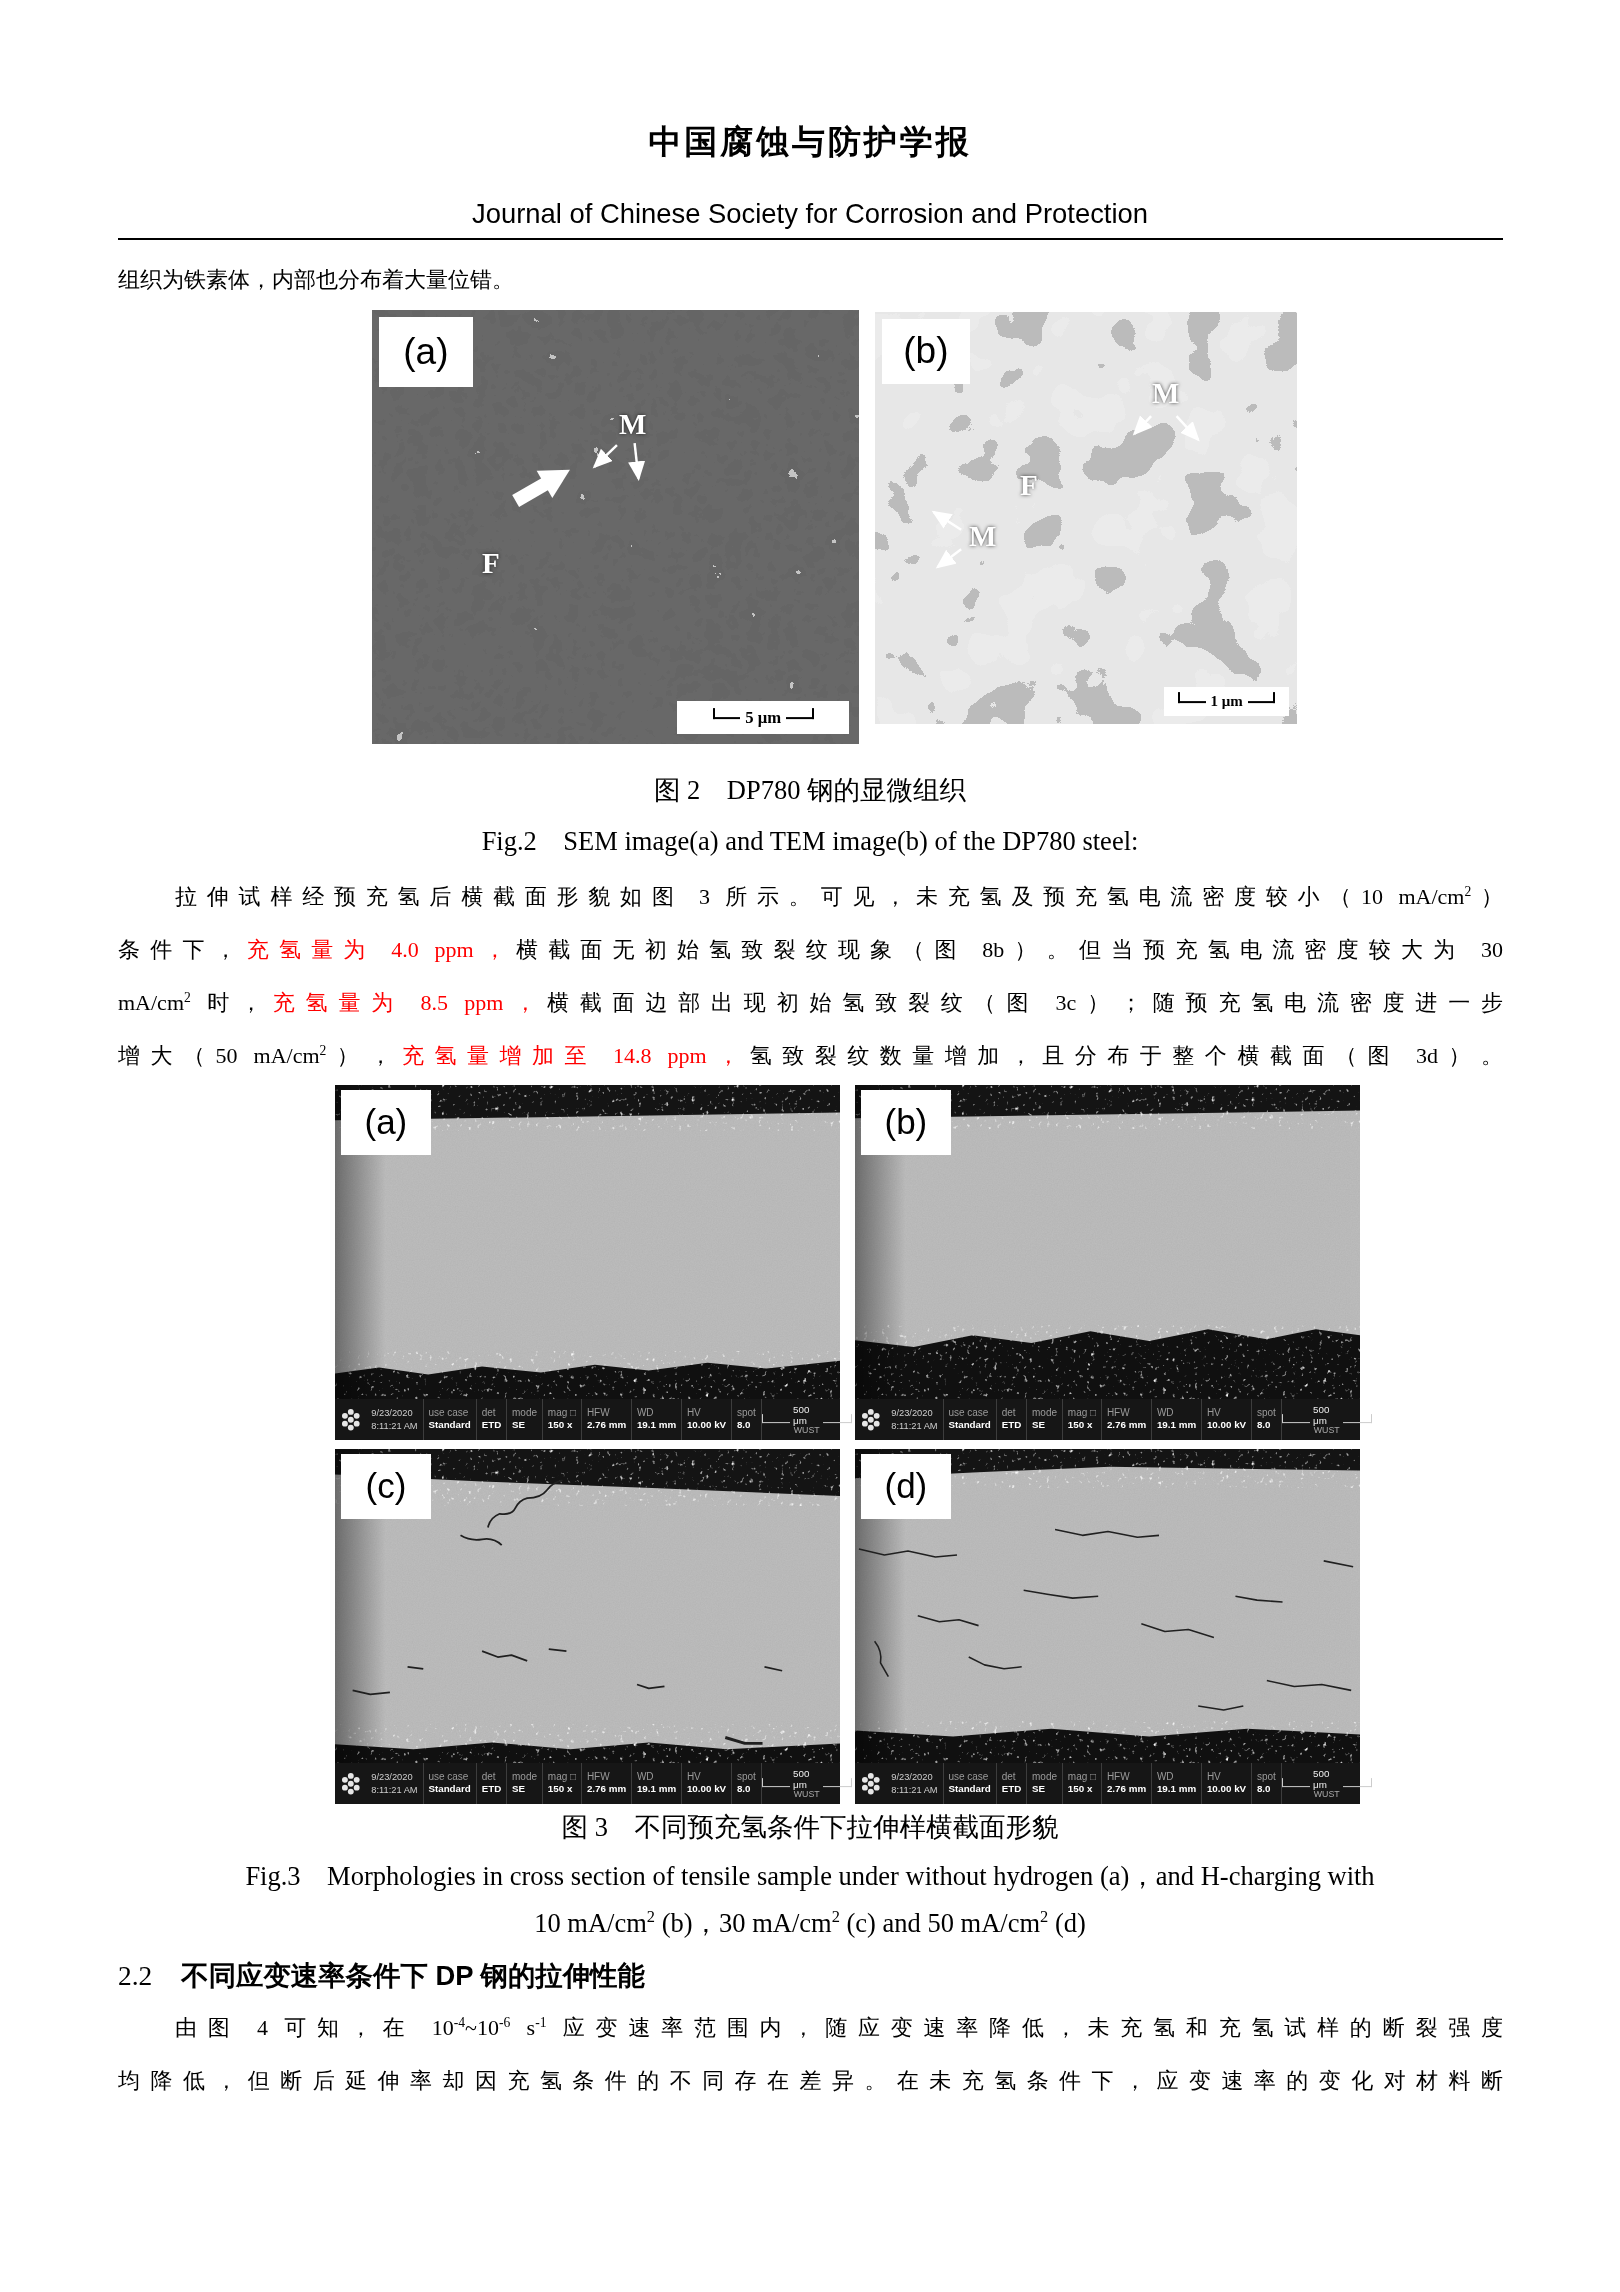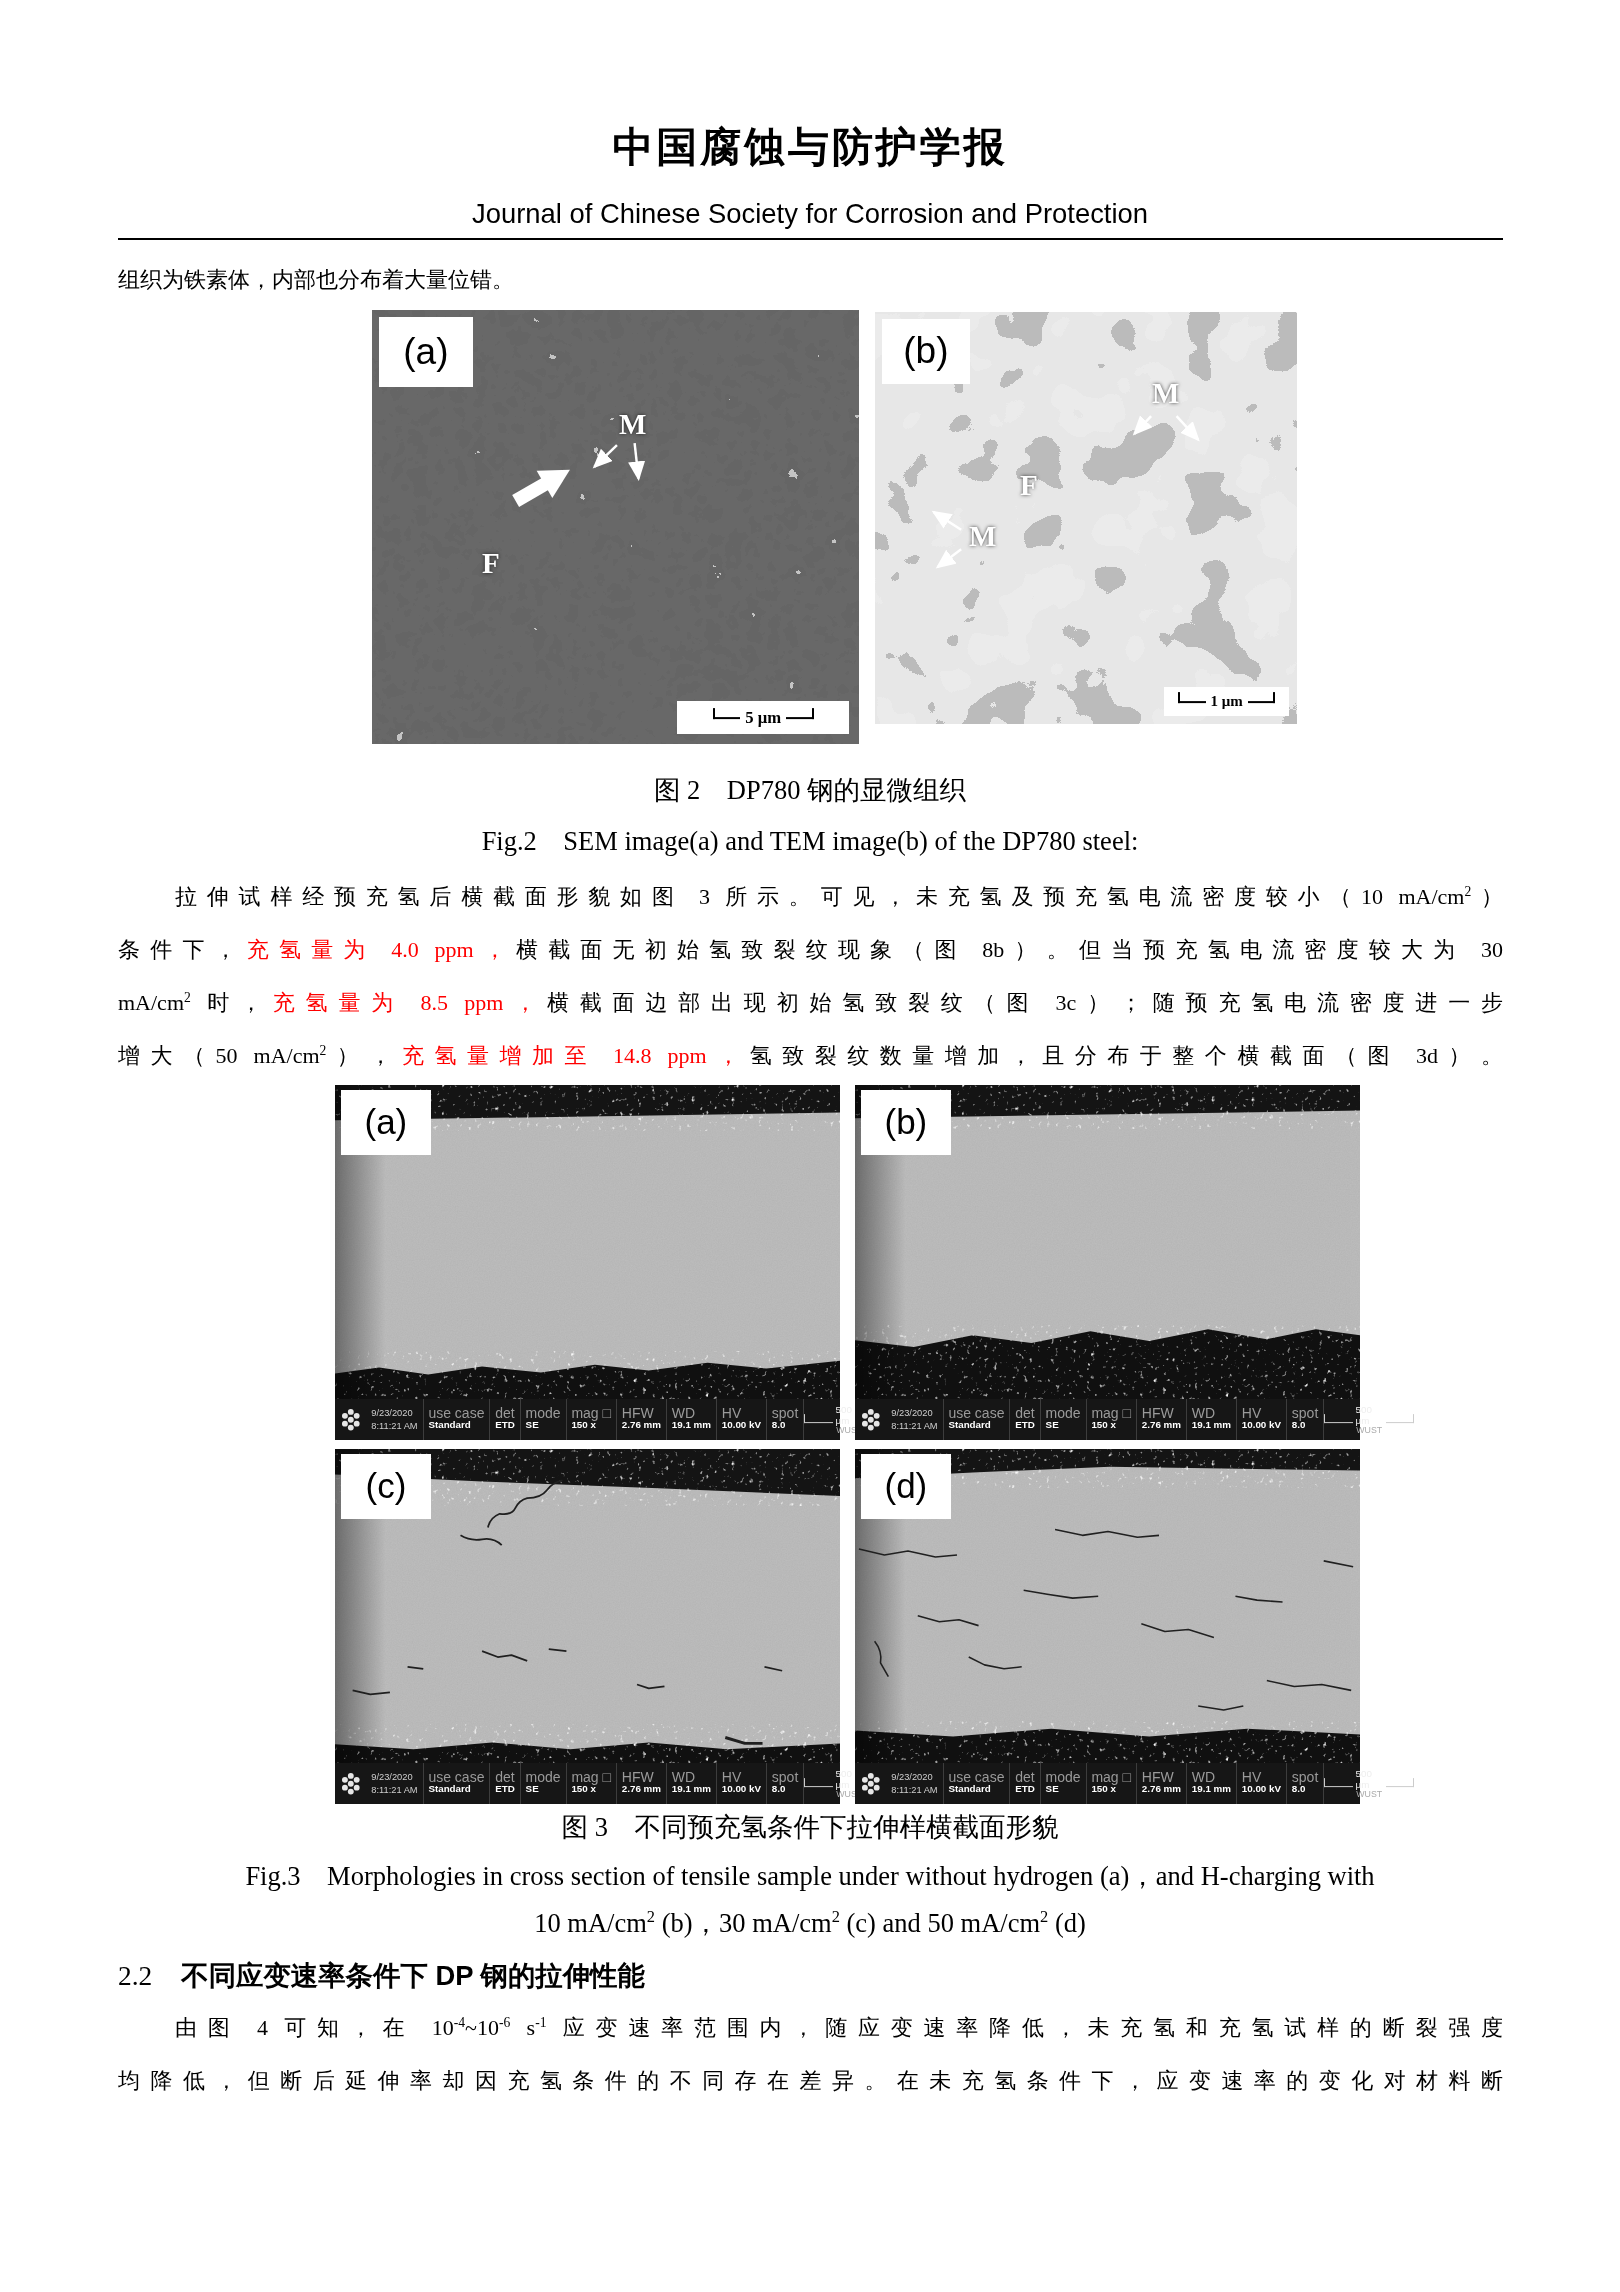--- a/index.html
+++ b/index.html
@@ -2,21 +2,21 @@
 <html><head>
 <meta charset="utf-8">
 <style>
   *{margin:0;padding:0;box-sizing:border-box}
   html,body{background:#fff}
   body{width:1620px;height:2293px;position:relative;color:#000;
        font-family:"Liberation Serif","DejaVu Sans",serif;}
   .abs{position:absolute}
   .centered{left:0;width:100%;text-align:center}
   
-  .title-cn{top:120px;font-size:41px;font-weight:600;letter-spacing:2.9px;
+  .title-cn{top:120px;font-size:33px;font-weight:600;letter-spacing:2.9px;
             font-family:Liberation Serif, serif}
   .title-en{top:198px;font-size:27.4px;font-family:"Liberation Sans","DejaVu Sans",sans-serif}
   .rule{top:238px;left:118px;width:1385px;border-top:2.9px solid #000}
   
   .para{left:118px;width:1385px;font-size:22px;line-height:53px;text-align:justify}
   .jline{text-align:justify;text-align-last:justify}
   .indent{text-indent:57px}
   .red{color:#ff0000}
   sup{font-size:0.62em;line-height:0}
   
@@ -42,21 +42,21 @@
   .heading .ttl{font-family:"Liberation Sans","DejaVu Sans",sans-serif;font-weight:700}
   
   .fig3panel{position:absolute;width:505px}
   .f3img{position:relative;width:505px;height:314px;overflow:hidden;background:#b5b5b5}
   .f3img .plabel{width:90px;height:65px;font-size:35px;left:5.9px;top:4.9px}
   .f3bar{position:relative;width:505px;height:41px;background:#161616;display:flex;align-items:stretch;
          font-family:"Liberation Sans","DejaVu Sans",sans-serif}
   .logo{display:flex;align-items:center;padding:0 4.9px}
   .f3col{display:flex;flex-direction:column;justify-content:center;padding:0 4.9px;
          border-left:1px solid #3d3d3d;white-space:nowrap}
-  .f3col .lab{font-size:14px;color:#9a9a9a;line-height:10.8px}
+  .f3col .lab{font-size:10px;color:#9a9a9a;line-height:10.8px}
   .f3col .val{font-size:9.8px;color:#fff;font-weight:700;line-height:12.7px}
   .f3col .dim{color:#cfcfcf;font-weight:400;font-size:9.3px}
   .f3scale{flex:1;display:flex;flex-direction:column;justify-content:center;align-items:center;
            border-left:1px solid #3d3d3d}
   .sline{display:flex;align-items:flex-end;justify-content:center;width:100%}
   .sline::before{content:"";width:33px;height:7.8px;border-left:1.5px solid #ccc;border-bottom:1.5px solid #ccc;
                  transform:translateY(-2.9px);margin-right:2.9px}
   .sline::after{content:"";width:33px;height:7.8px;border-right:1.5px solid #ccc;border-bottom:1.5px solid #ccc;
                 transform:translateY(-2.9px);margin-left:2.9px}
   .sline span{font-size:9.8px;color:#eee}

